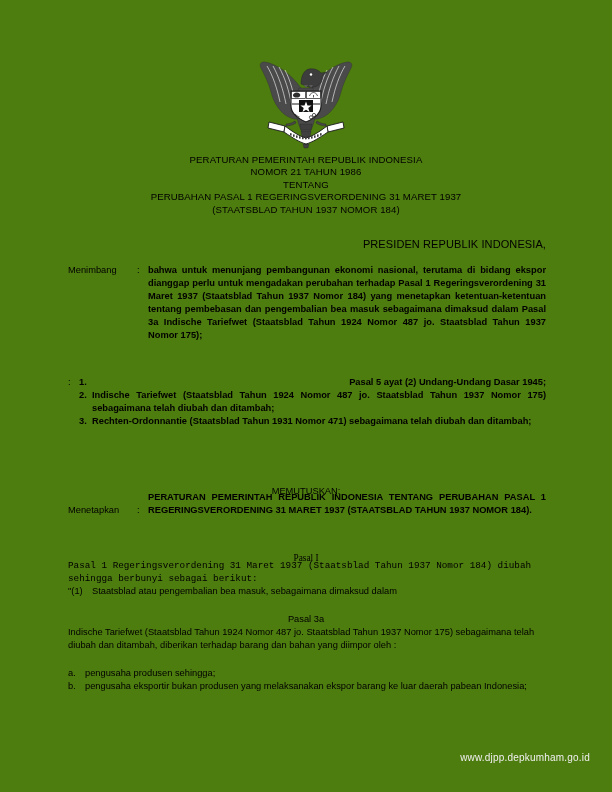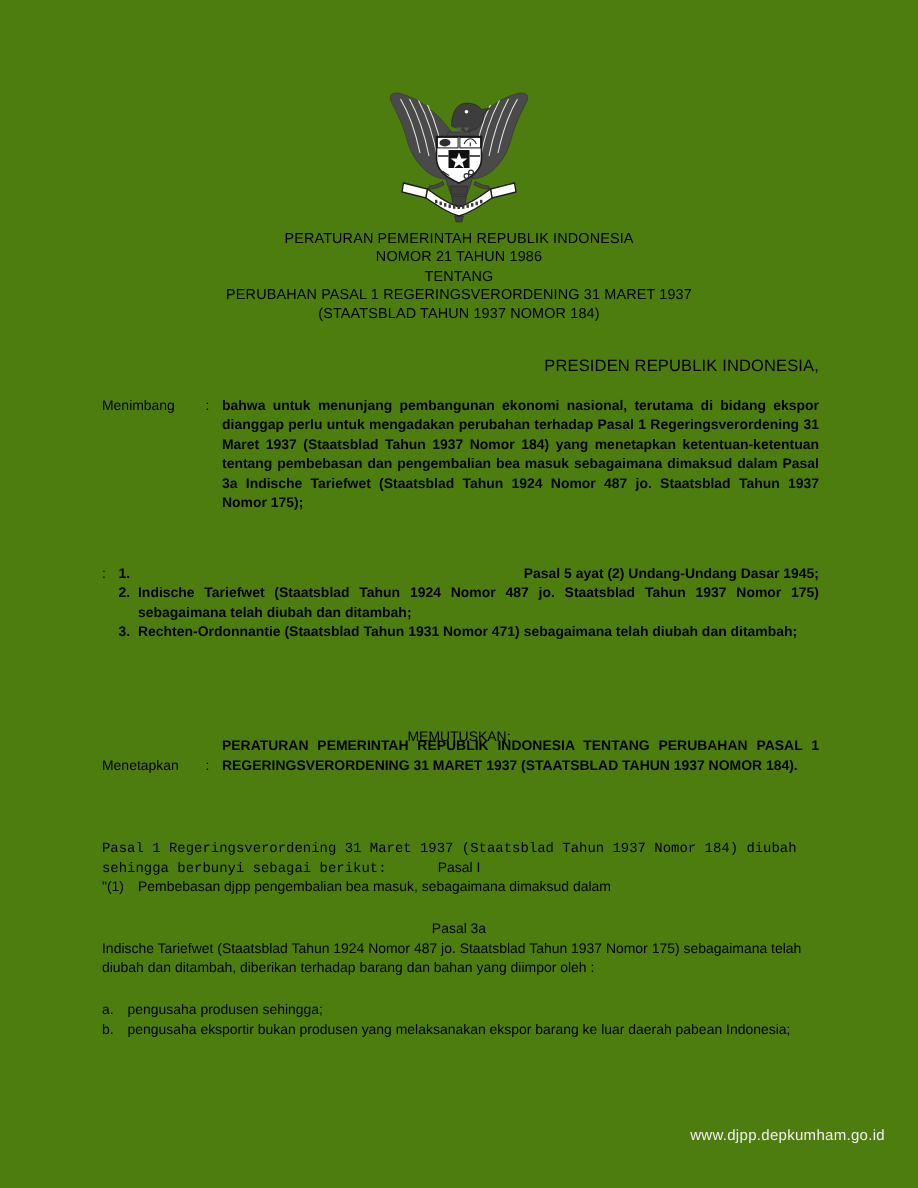--- a/index.html
+++ b/index.html
@@ -247,25 +247,25 @@
   </div>
 
   <div class="blk ctr" style="left:66px; top:485px; width:480px;">MEMUTUSKAN:</div>
 
   <div class="row" style="left:68px; top:491px; width:478px;align-items:flex-end;">
     <span class="label" style="width:69px;">Menetapkan</span>
     <span class="colon" style="width:11px;">:</span>
     <span class="content just">PERATURAN PEMERINTAH REPUBLIK INDONESIA TENTANG PERUBAHAN PASAL 1 REGERINGSVERORDENING 31 MARET 1937 (STAATSBLAD TAHUN 1937 NOMOR 184).</span>
   </div>
 
-  <div class="blk ctr" style="left:66px; top:572px; width:480px;">Pasal I</div>
+  <div class="blk ctr" style="left:66px; top:552px; width:480px;font-family:Liberation Serif, serif;">Pasal I</div>
   <div class="blk" style="left:68px; top:559px; width:478px; text-align:left;font-family:Liberation Mono, monospace;">Pasal 1 Regeringsverordening 31 Maret 1937 (Staatsblad Tahun 1937 Nomor 184) diubah sehingga berbunyi sebagai berikut:</div>
   <div class="li" style="position:absolute; left:68px; top:585px; width:478px;">
     <span class="marker" style="width:24px;">"(1)</span>
-    <span class="txt" style="text-align:left;">Pembebasan djpp pengembalian bea masuk, sebagaimana dimaksud dalam</span>
+    <span class="txt" style="text-align:left;">Staatsblad atau pengembalian bea masuk, sebagaimana dimaksud dalam</span>
   </div>
 
   <div class="blk ctr" style="left:66px; top:613px; width:480px;">Pasal 3a</div>
   <div class="blk" style="left:68px; top:626px; width:478px; text-align:left;">Indische Tariefwet (Staatsblad Tahun 1924 Nomor 487 jo. Staatsblad Tahun 1937 Nomor 175) sebagaimana telah diubah dan ditambah, diberikan terhadap barang dan bahan yang diimpor oleh :</div>
 
   <div class="li" style="position:absolute; left:68px; top:667px; width:478px;">
     <span class="marker" style="width:17px;">a.</span>
     <span class="txt" style="text-align:left;">pengusaha produsen sehingga;</span>
   </div>
   <div class="li" style="position:absolute; left:68px; top:680px; width:478px;">

